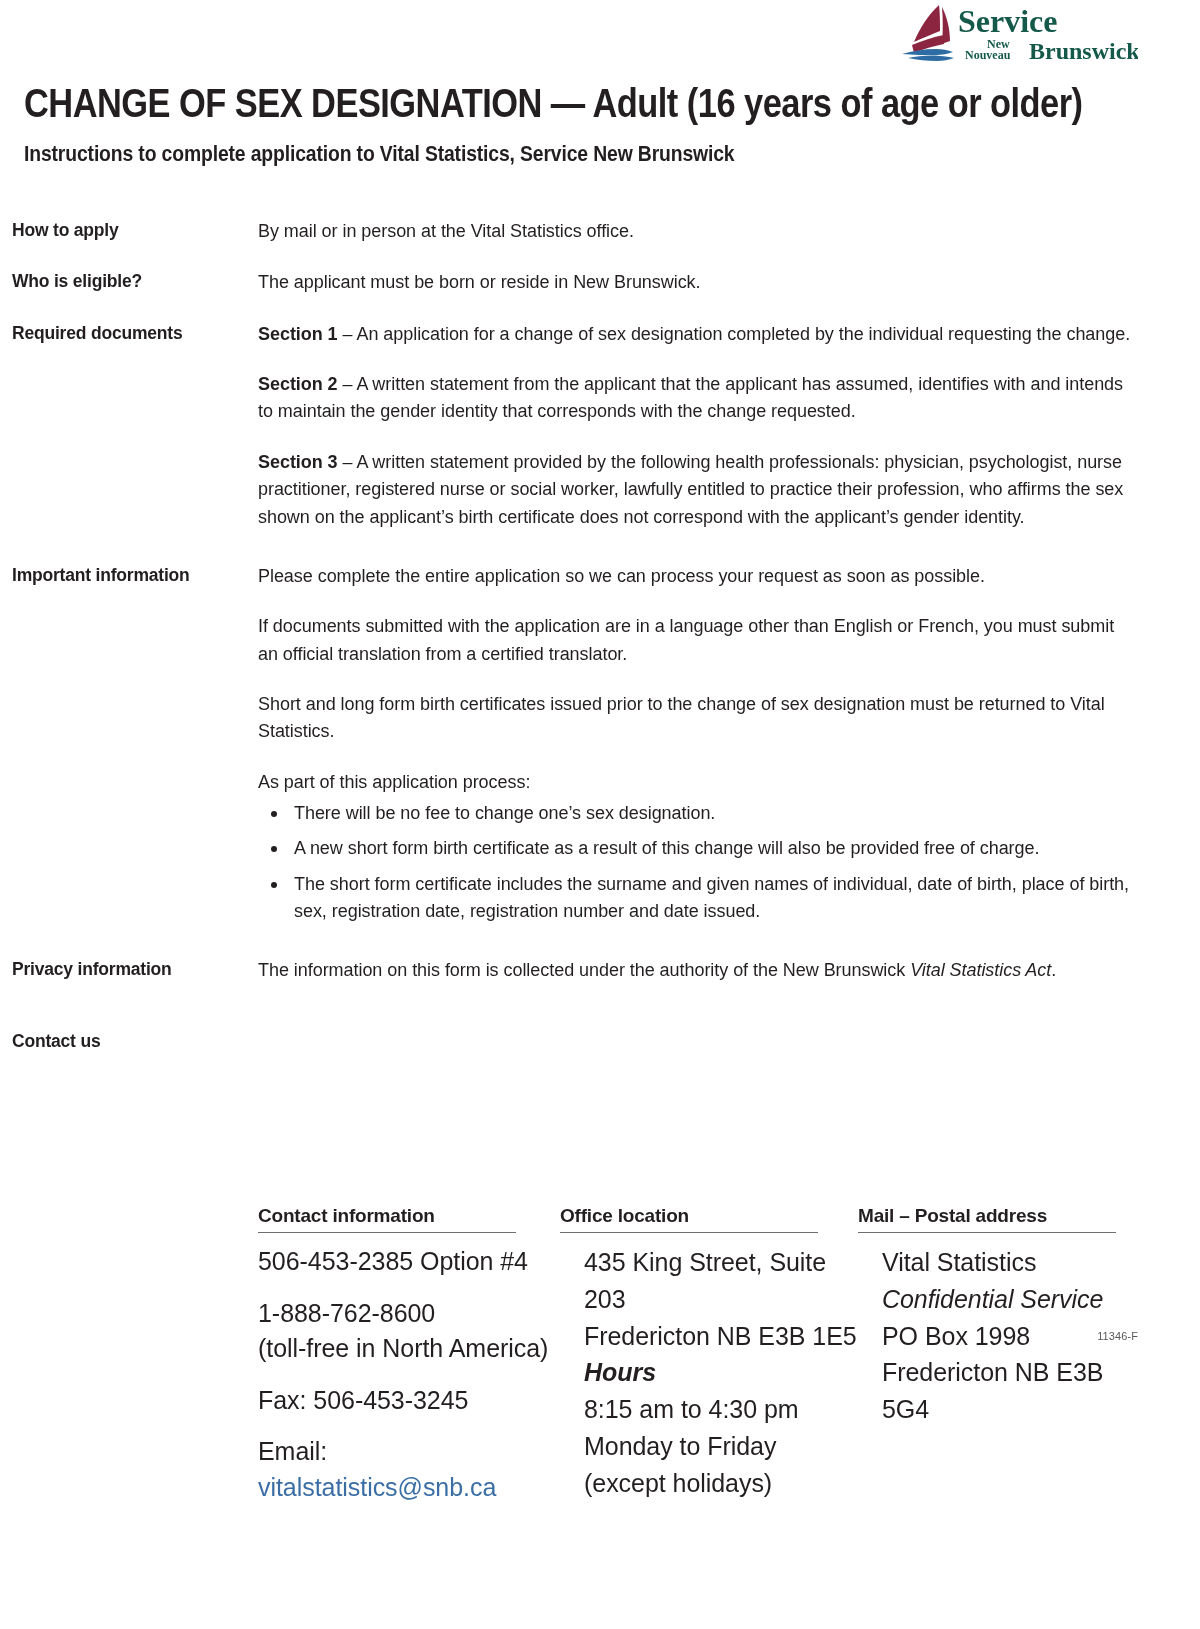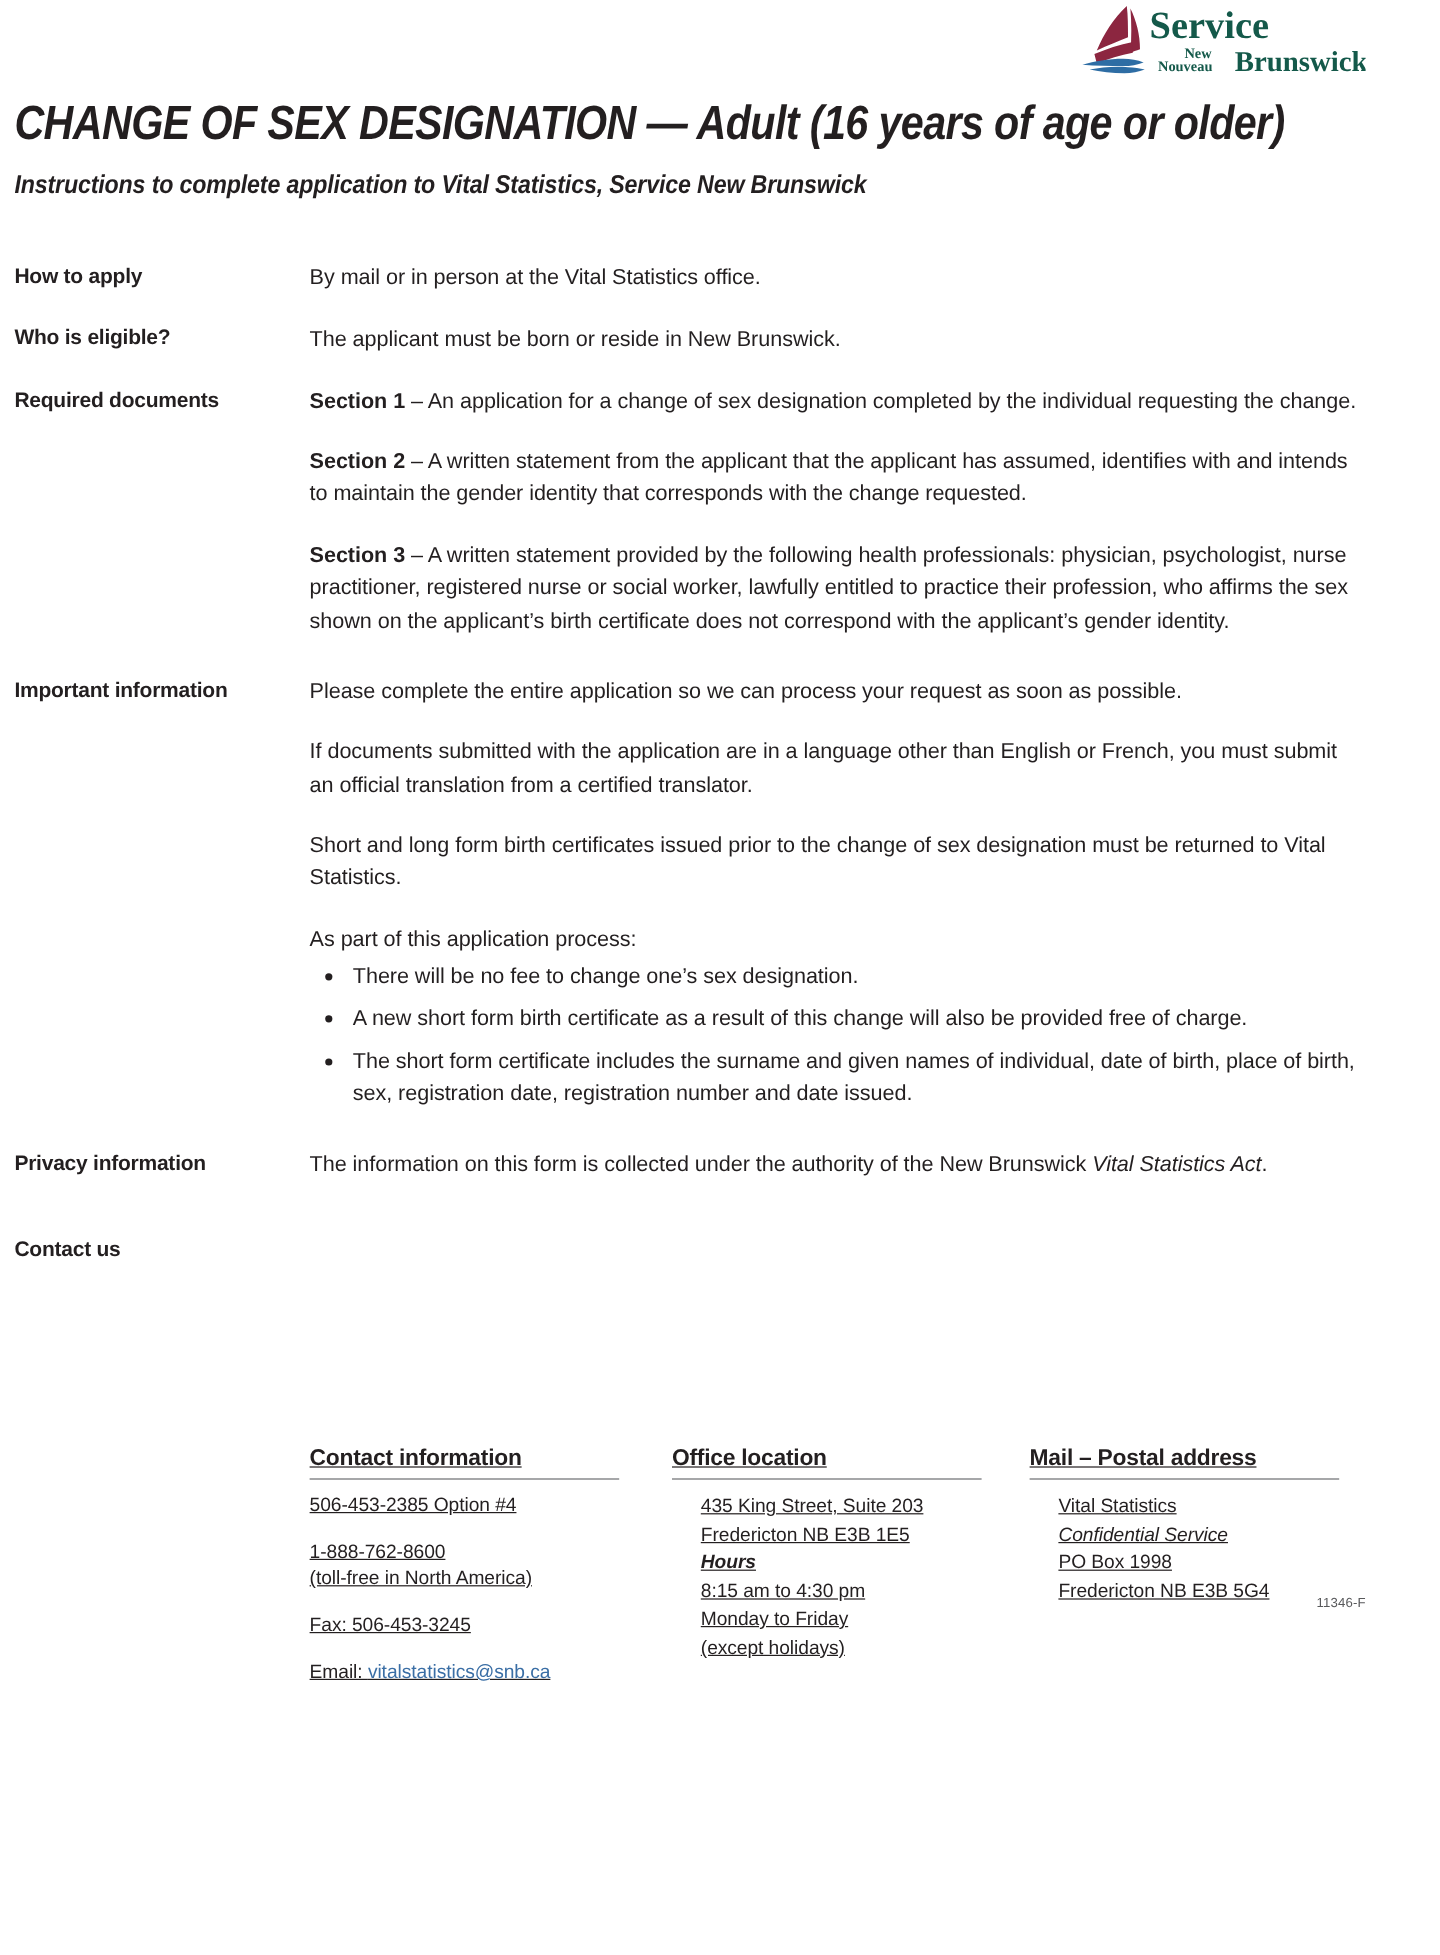--- a/index.html
+++ b/index.html
@@ -32,23 +32,22 @@
     right: 62px;
     width: 240px;
     height: 62px;
   }
   .logo-svg { display: block; width: 240px; height: 62px; }
 
   
   .title-area {
     position: absolute;
     top: 82px;
-    left: 12px;
+    left: 24px;
     width: 1126px;
-    font-style: italic;
   }
   .doc-title {
     font-family: "Liberation Sans Narrow", "Liberation Sans", sans-serif;
     font-weight: 700;
     font-size: 40px;
     line-height: 1.05;
     letter-spacing: -0.6px;
     color: #231f20;
     transform: scaleX(0.86);
     transform-origin: left center;
@@ -131,38 +130,37 @@
   
   .contact-area {
     position: absolute;
     top: 1205px;
     left: 258px;
     width: 880px;
     display: flex;
   }
   .contact-col {
     flex: 0 0 auto;
-    text-decoration: underline;
   }
   .contact-col.c1 { width: 302px; }
   .contact-col.c2 { width: 298px; }
   .contact-col.c3 { width: 280px; }
   .contact-head {
     font-weight: 700;
     font-size: 19px;
     letter-spacing: -0.2px;
     color: #231f20;
     padding-bottom: 5px;
     border-bottom: 1.6px solid #6d6e71;
     width: 258px;
     margin-bottom: 11px;
   }
   .contact-col.c3 .contact-head { width: 258px; }
   .contact-line {
-    font-size: 16px;
+    font-size: 25px;
     line-height: 1.42;
     color: #231f20;
     letter-spacing: -0.05px;
   }
   .contact-group { margin-bottom: 16px; }
   .contact-group:last-child { margin-bottom: 0; }
   .contact-col.c2 .contact-line,
   .contact-col.c3 .contact-line { line-height: 1.47; margin-left: 24px; }
   .sub-head { font-weight: 700; font-style: italic; }
   a.email-link {

